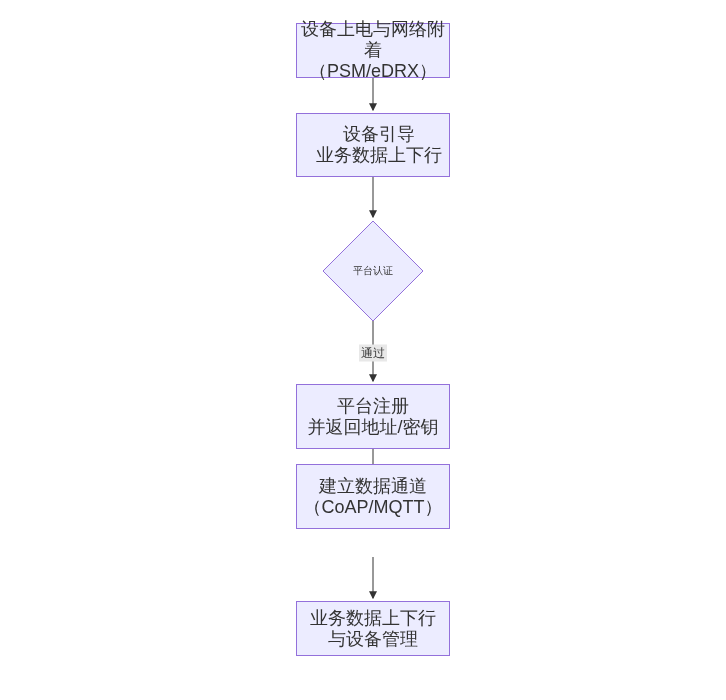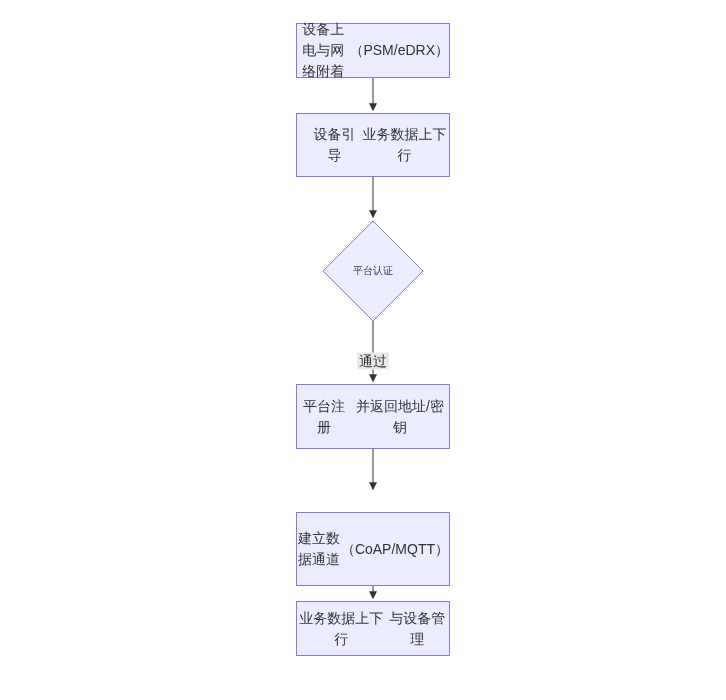--- a/index.html
+++ b/index.html
@@ -23,32 +23,32 @@
     height: 700px;
   }
   .flow-node {
     position: absolute;
     left: 296px;
     width: 154px;
     box-sizing: border-box;
     background: var(--node-fill, #ECECFF);
     border: 1px solid var(--node-border, #9370DB);
     color: var(--text, #333333);
-    font-size: 14px;
+    font-size: 18px;
     line-height: 21px;
     display: flex;
-    flex-direction: row;
+    flex-direction: column;
     align-items: center;
     justify-content: center;
     text-align: center;
   }
   #node-power    { top: 23px;  height: 55px; }
   #node-boot     { top: 113px; height: 64px; padding-left: 12px; }
   #node-register { top: 384px; height: 65px; text-align: center; }
-  #node-channel  { top: 512px; height: 74px; }
+  #node-channel  { top: 464px; height: 65px; }
   #node-service  { top: 601px; height: 55px; }
   .diamond-label {
     position: absolute;
     left: 323px;
     top: 221px;
     width: 100px;
     height: 100px;
     display: flex;
     align-items: center;
     justify-content: center;
@@ -56,24 +56,23 @@
     font-size: 10px;
     text-align: center;
   }
   .edge-label {
     position: absolute;
     left: 373px;
     top: 353px;
     transform: translate(-50%, -50%);
     background: var(--label-bg, #e8e8e8);
     color: var(--text, #333333);
-    font-size: 14px;
+    font-size: 12px;
     padding: 0 2px;
     line-height: 17px;
-    margin-top: 8px;
   }
   .edge-line   { stroke: var(--line, #333333); stroke-width: 1; fill: none; }
   .diamond-shape { fill: var(--node-fill, #ECECFF); stroke: var(--node-border, #9370DB); stroke-width: 1; }
   .arrow-head  { fill: var(--line, #333333); }
 </style>
 </head>
 <body>
 
 <div id="canvas" style="--canvas-bg: #ffffff; --node-fill: #ECECFF; --node-border: #9370DB; --text: #333333; --line: #333333; --label-bg: #e8e8e8;">
 

